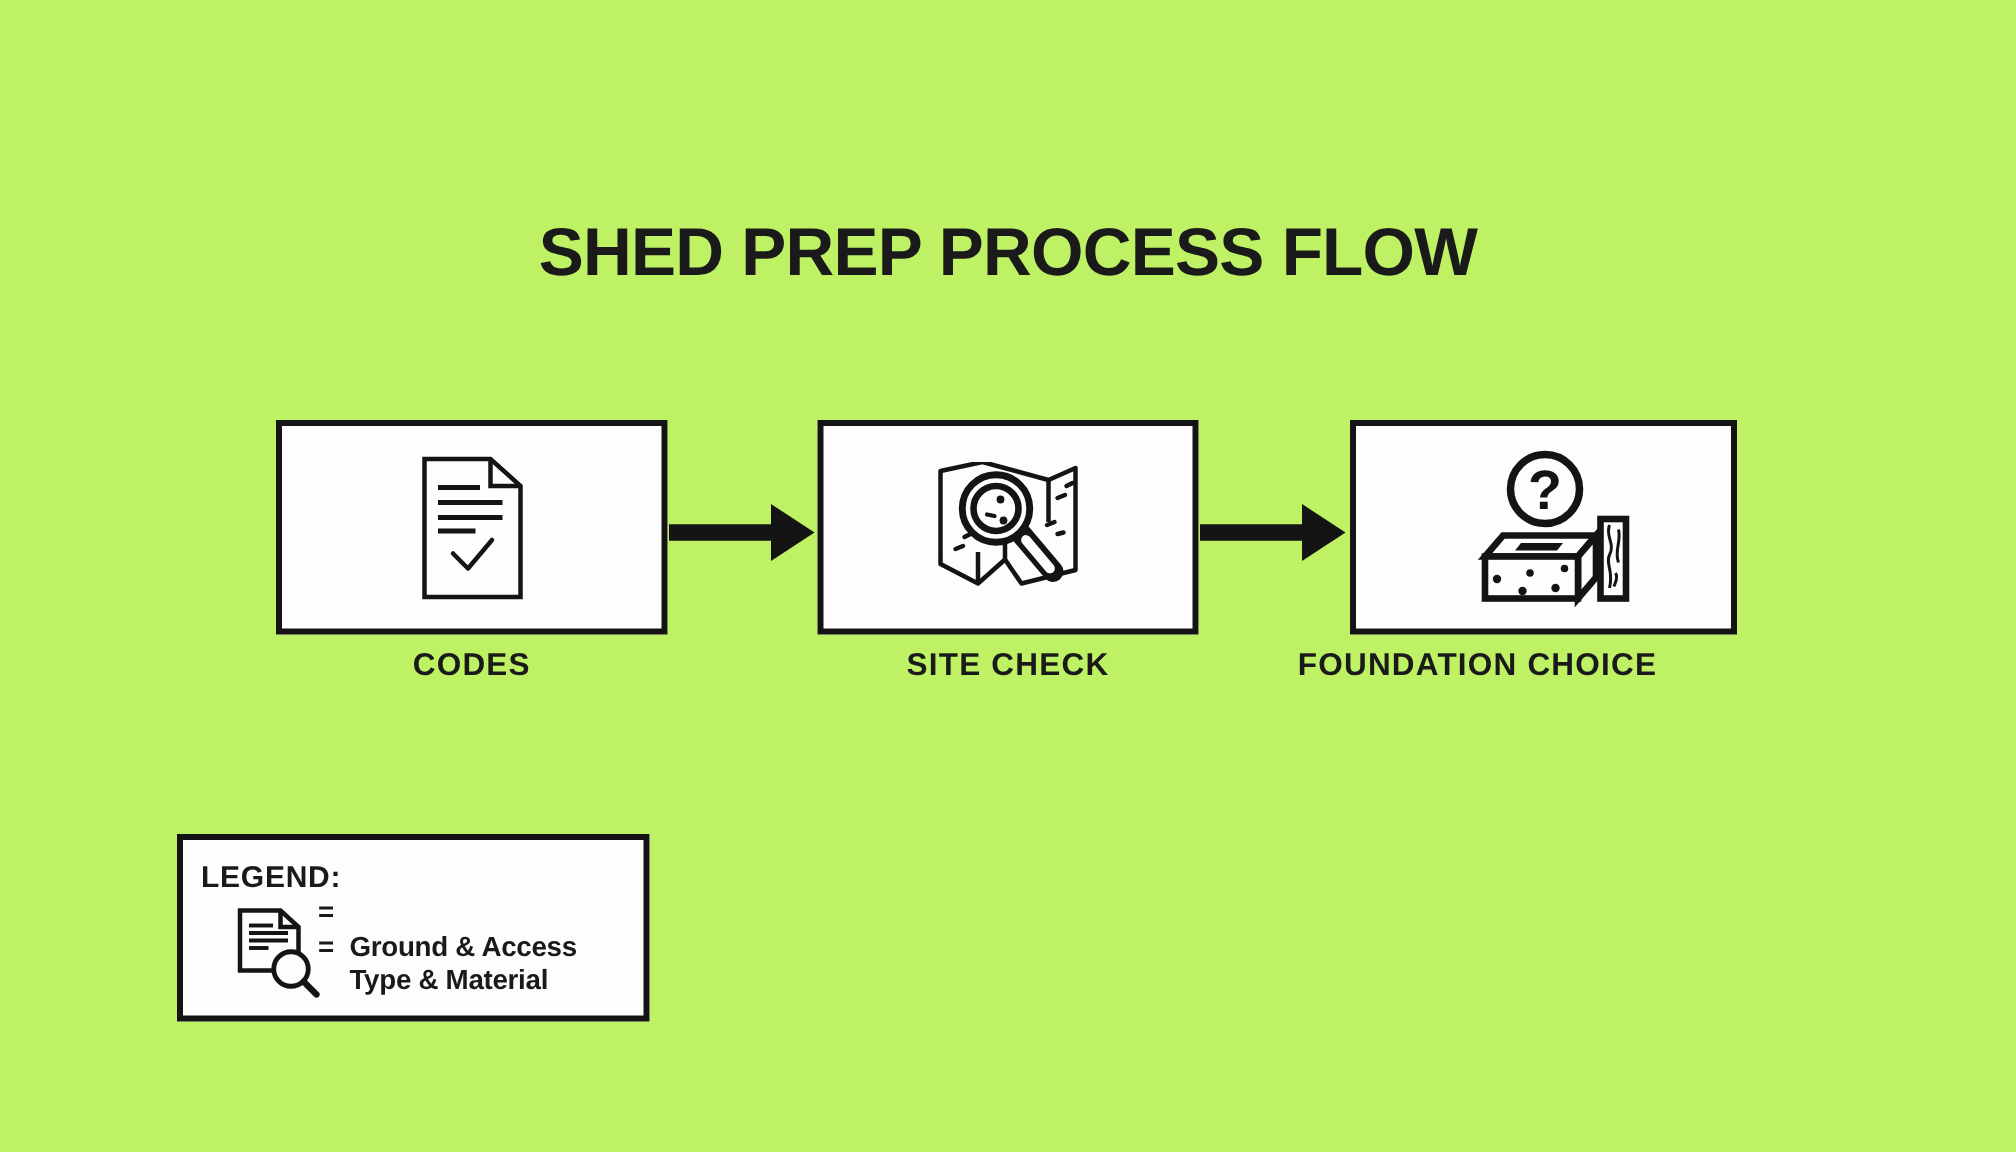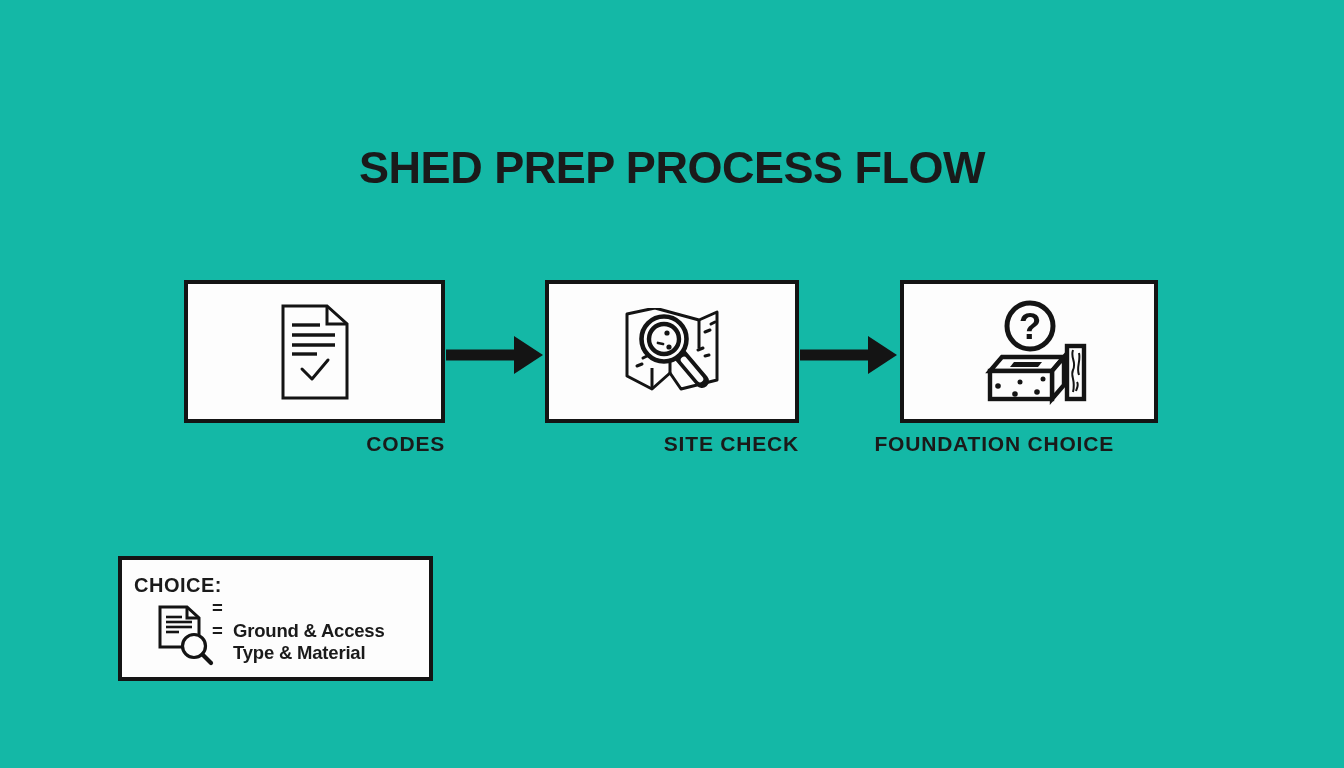--- a/index.html
+++ b/index.html
@@ -1,37 +1,37 @@
 <!DOCTYPE html>
 <html><head>
 <meta charset="utf-8">
 <style>
   html,body{margin:0;padding:0;background:#e8e8e8;}
   .canvas{
     position:relative;width:1344px;height:768px;margin:0 auto;
-    background:#14b8a6;overflow:hidden;
+    background:#bef264;overflow:hidden;
     font-family:"Liberation Sans","DejaVu Sans",sans-serif;
     color:#161616;
   }
   .title{
     position:absolute;left:0;top:142px;width:100%;
     text-align:center;font-size:45px;font-weight:700;
     letter-spacing:-0.5px;color:#1a1a1a;margin:0;
   }
   .step-box{
     position:absolute;top:280px;height:143px;
     border:4px solid #141414;background:#fdfdfd;
     box-sizing:border-box;
     display:flex;align-items:center;justify-content:center;
   }
   .box1{left:184px;width:261px;}
   .box2{left:545px;width:254px;}
   .box3{left:900px;width:258px;}
   .step-label{
-    position:absolute;top:432px;text-align:right;
+    position:absolute;top:432px;text-align:center;
     font-size:21px;font-weight:700;letter-spacing:0.8px;color:#1a1a1a;
   }
   .label1{left:184px;width:261px;}
   .label2{left:545px;width:254px;}
   .label3{left:856px;width:258px;}
   .arrow{position:absolute;top:333px;}
   .arrow1{left:446px;}
   .arrow2{left:800px;}
   .legend{
     position:absolute;left:118px;top:556px;width:315px;height:125px;
@@ -128,21 +128,21 @@
       <g stroke="#141414" stroke-width="2" fill="none">
         <path d="M105,52 C102,60 109,64 105,72 C102,78 108,82 105,94"></path>
         <path d="M111,55 C113,63 108,69 111,77"></path>
         <path d="M109,84 c2,3 0,6 -1,9"></path>
       </g>
     </svg>
   </div>
   <div class="step-label label3">FOUNDATION CHOICE</div>
 
   <div class="legend">
-    <div class="legend-heading">CHOICE:</div>
+    <div class="legend-heading">LEGEND:</div>
     <svg class="legend-icon" width="58" height="64" viewBox="0 0 58 64">
       <path class="ic" d="M4,3 H31 L43,14 V43 H4 Z" stroke-width="3"></path>
       <path class="ic" d="M31,3 V14 H43" stroke-width="3"></path>
       <g stroke="#141414" stroke-width="2.6">
         <line x1="10" y1="13" x2="26" y2="13"></line>
         <line x1="10" y1="18" x2="36" y2="18"></line>
         <line x1="10" y1="23" x2="36" y2="23"></line>
         <line x1="10" y1="28" x2="23" y2="28"></line>
       </g>
       <circle cx="38" cy="42" r="11.5" fill="#fdfdfd" stroke="#141414" stroke-width="3.2"></circle>

